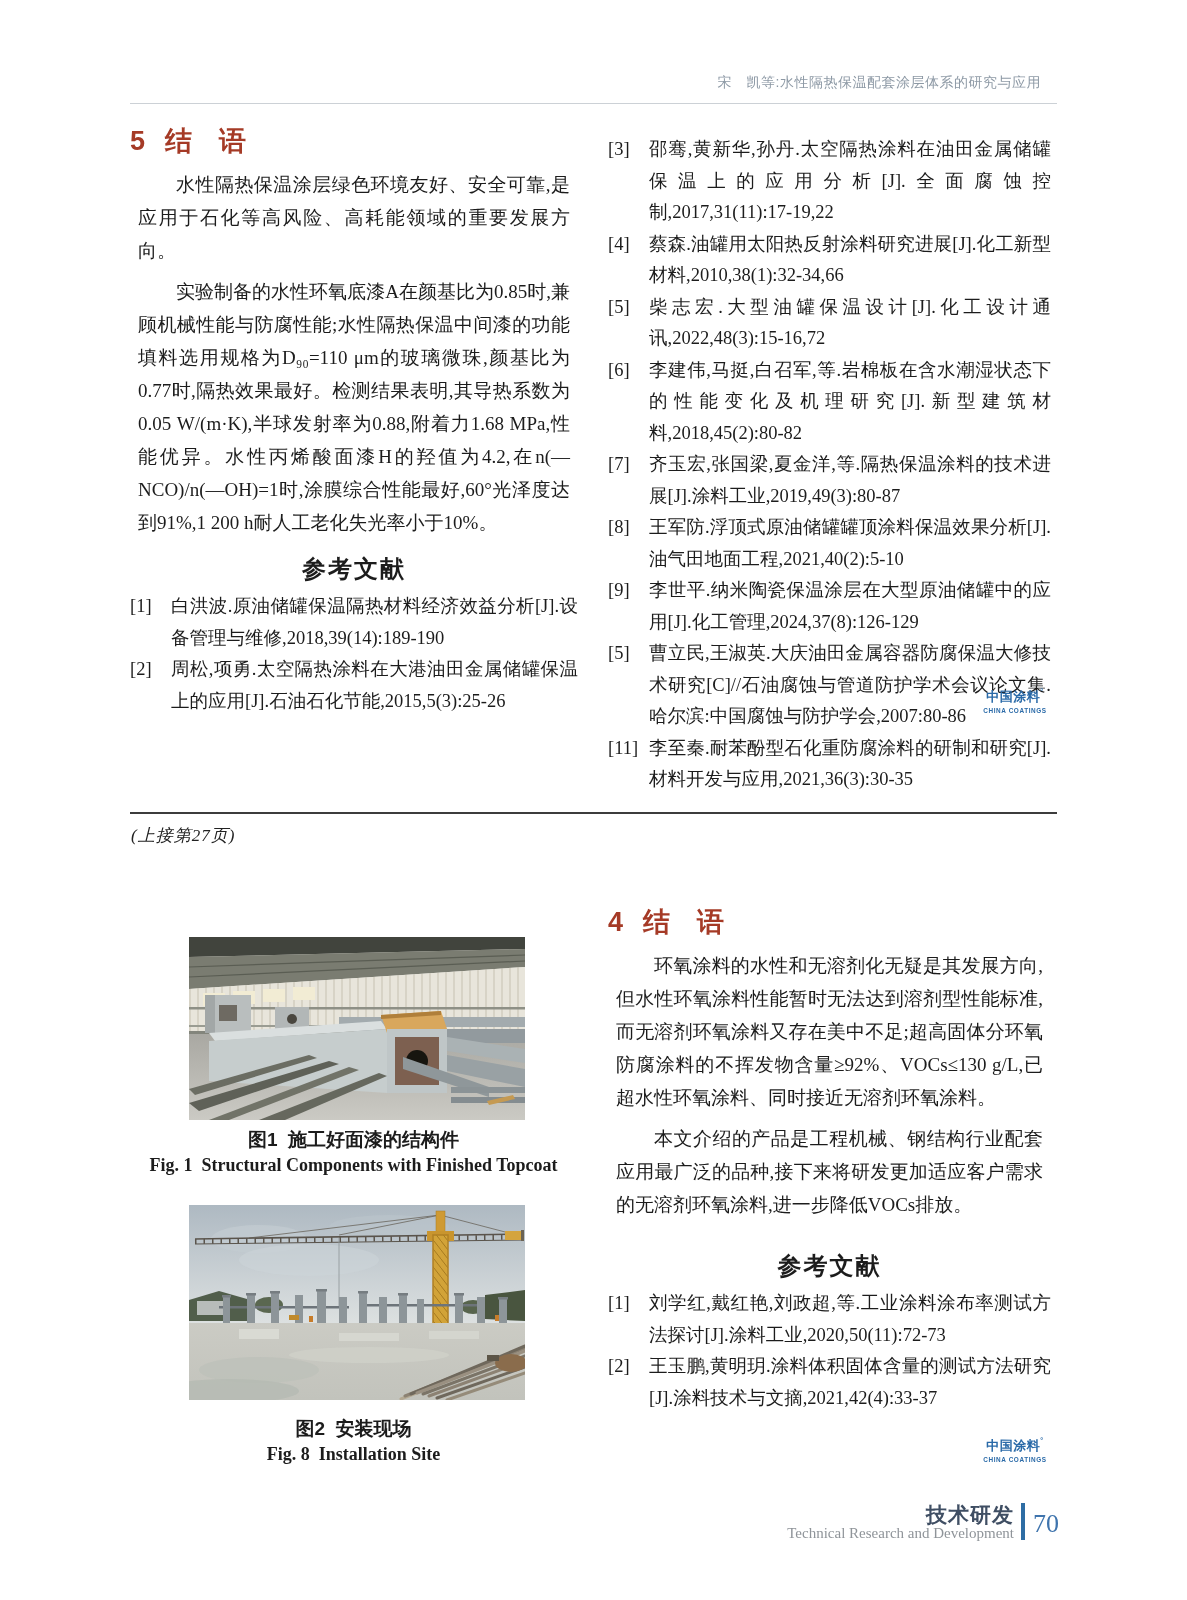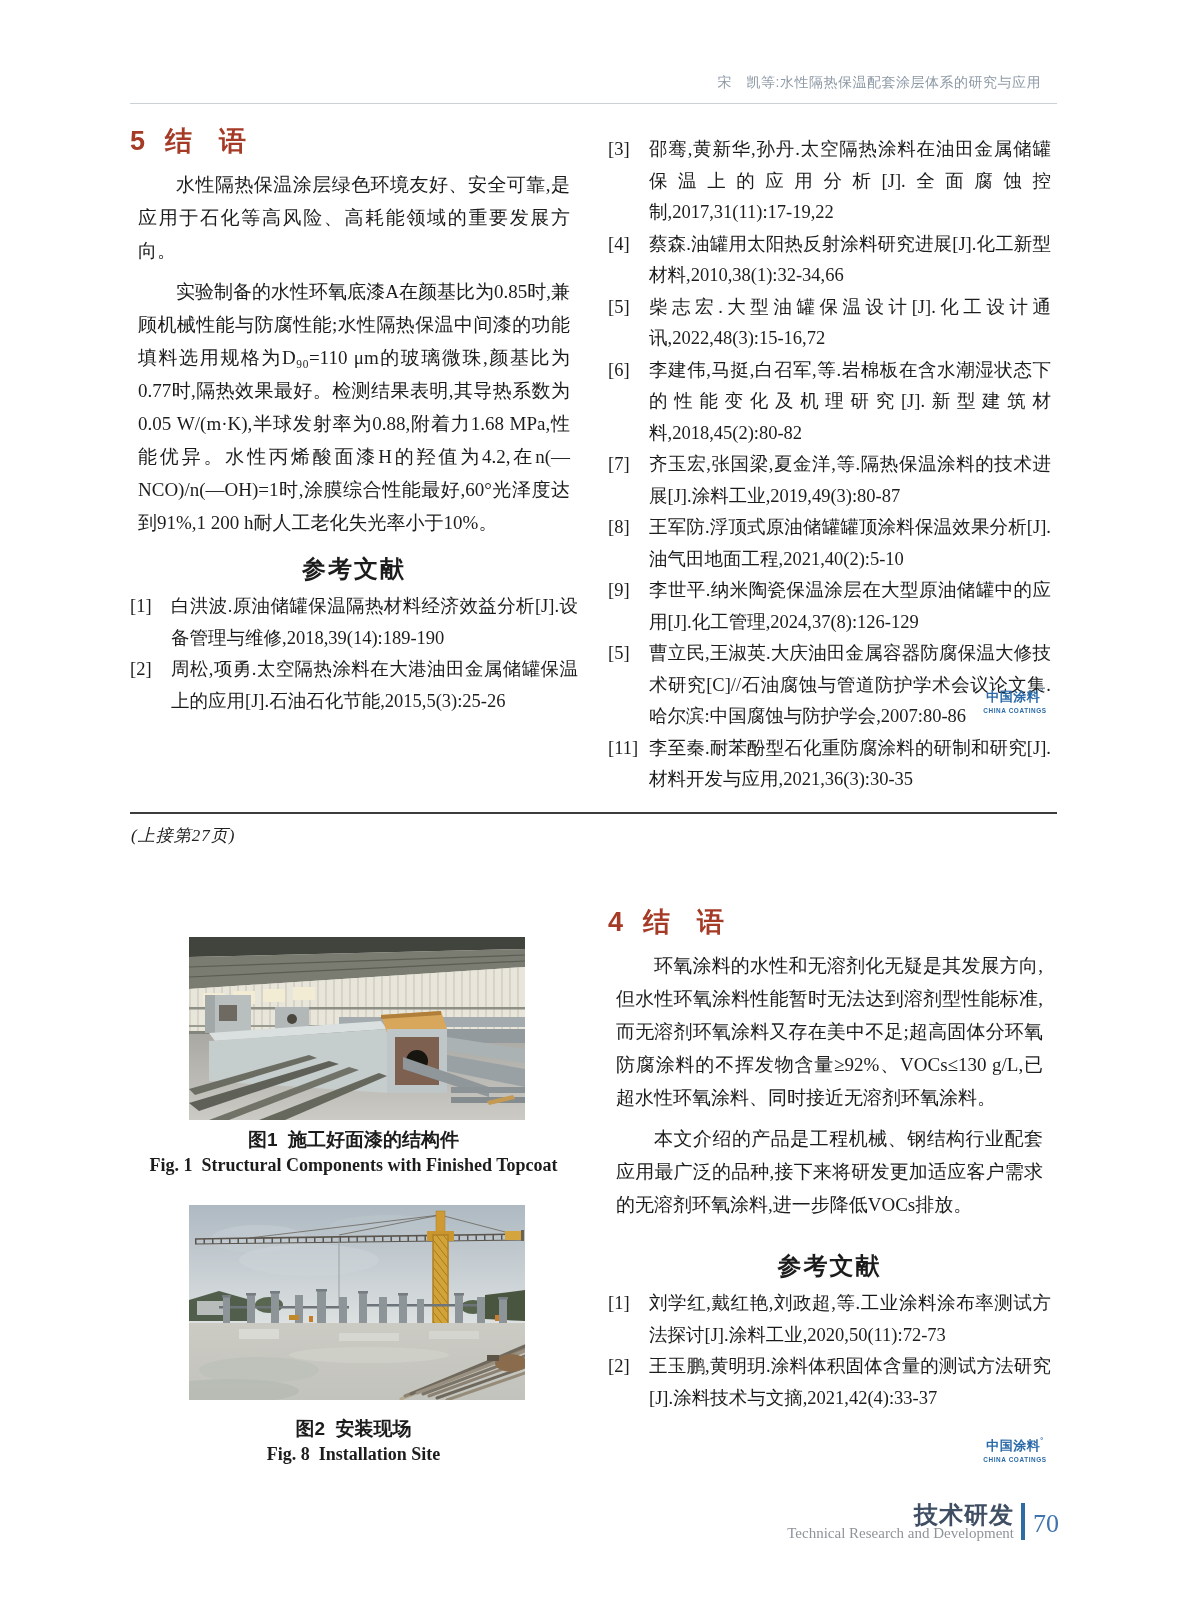--- a/index.html
+++ b/index.html
@@ -50,21 +50,21 @@
            font-size:13px;letter-spacing:.5px;white-space:nowrap;}
   .logo-cn .tm{font-size:7px;vertical-align:top;}
   .logo-en{font-family:"Liberation Sans","DejaVu Sans",sans-serif;font-weight:bold;
            font-size:6.4px;letter-spacing:.6px;margin-top:1px;white-space:nowrap;}
   #logo-top{left:975px;top:688px;} #logo-bottom{left:975px;top:1437px;}
 
   
   .footer{position:absolute;right:128px;top:1503px;display:flex;align-items:stretch;}
   .footer-text{text-align:right;margin-right:7px;}
   .footer-cn{font-family:"Liberation Sans","DejaVu Sans",sans-serif;font-weight:bold;
-             font-size:24px;line-height:24px;color:#3f4e63;letter-spacing:1px;}
+             font-size:21px;line-height:24px;color:#3f4e63;letter-spacing:1px;}
   .footer-en{font-size:15px;color:#8f9499;line-height:13px;text-align:center;}
   .footer-bar{width:4px;background:#2e6da4;margin-right:8px;}
   .footer-page{font-size:26px;color:#3f74ad;align-self:center;padding-top:4px;}
 </style>
 </head>
 <body>
 
 <div id="page">
 
   <div class="running-head">宋　凯等:水性隔热保温配套涂层体系的研究与应用</div>

